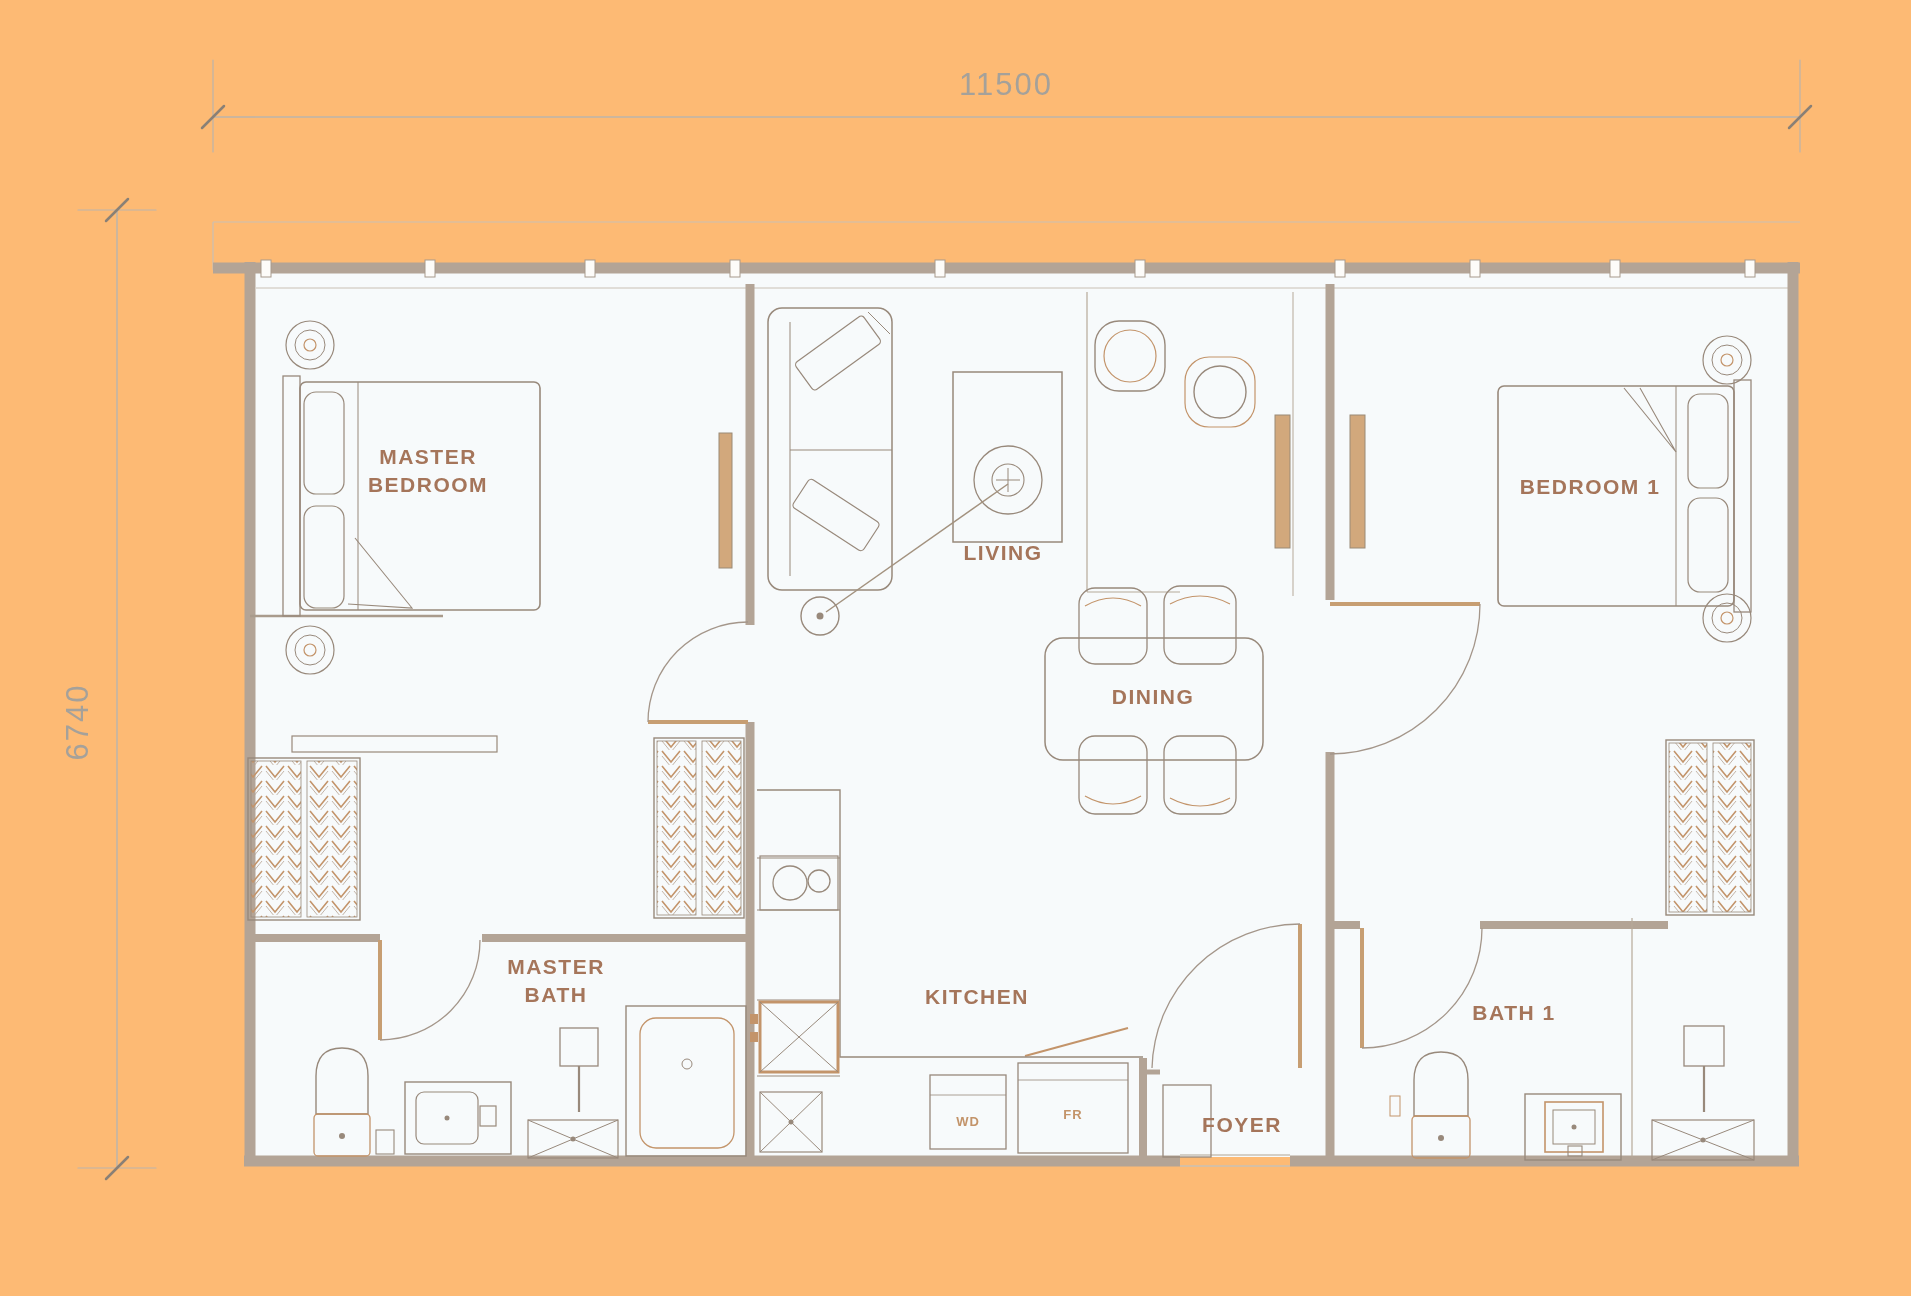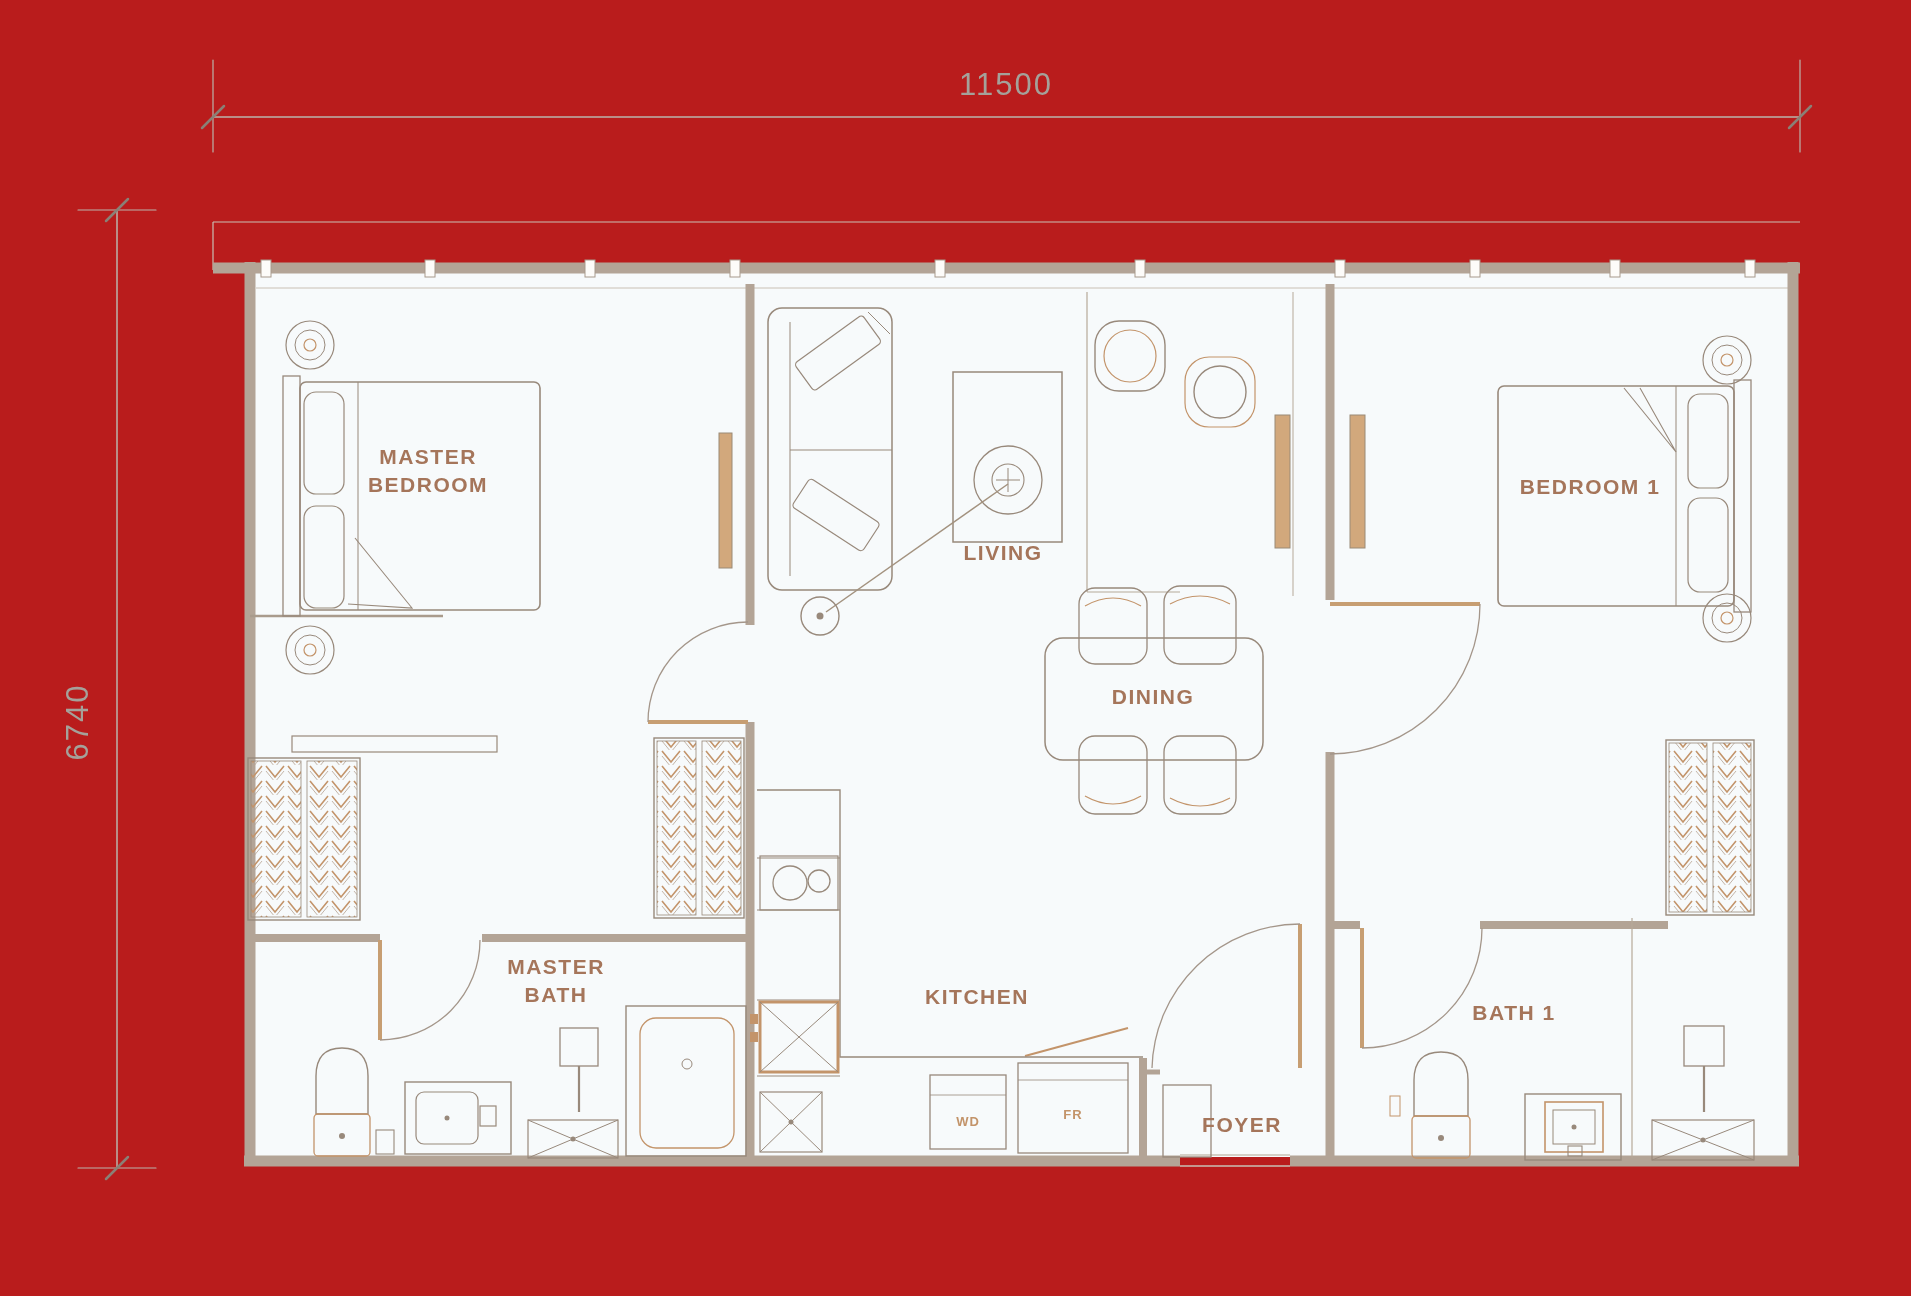--- a/index.html
+++ b/index.html
@@ -1,16 +1,16 @@
 <!DOCTYPE html>
 <html><head>
 <meta charset="utf-8">
 <style>
   html,body{margin:0;padding:0;background:#ffffff;}
-  .canvas{width:1911px;height:1296px;position:relative;background:#b91c1c;overflow:hidden;}
+  .canvas{width:1911px;height:1296px;position:relative;background:#fdba74;overflow:hidden;}
   svg{display:block;}
   svg text{font-family:"Liberation Sans","DejaVu Sans",sans-serif;}
   .room-label{font-size:21px;letter-spacing:1.5px;font-weight:bold;}
   .small-label{font-size:13px;letter-spacing:1px;font-weight:bold;}
   .dim-text{font-size:31px;letter-spacing:2px;}
   .w{stroke:#b3a496;fill:none;}
   .thin{stroke:#c9c0b4;fill:none;}
   .f{stroke:#98897b;fill:none;}
   .acc{stroke:#c3946a;fill:none;}
   .arc{stroke:#a4968a;fill:none;stroke-width:1.3;}

